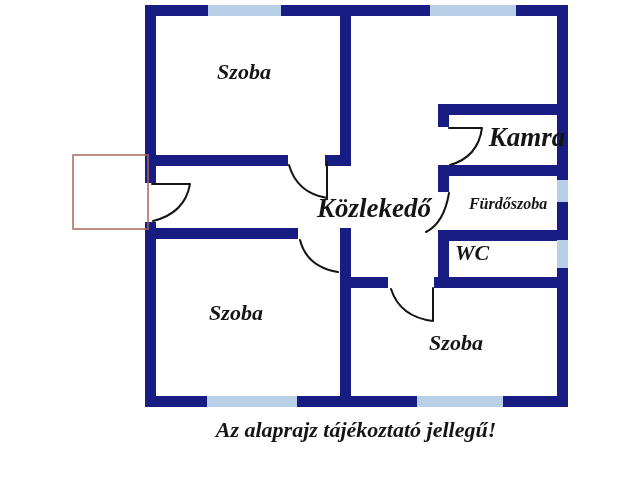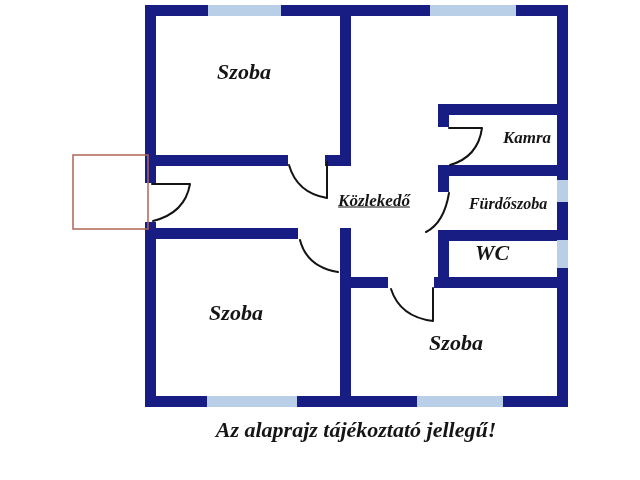--- a/index.html
+++ b/index.html
@@ -15,21 +15,21 @@
   .win{fill:var(--window,#b9cfe8);}
   .door{stroke:var(--door-line,#111);stroke-width:2;fill:none;stroke-linecap:round;}
   .porch{stroke:var(--porch-outline,#b06555);stroke-width:1.5;fill:none;}
   .room-label{
     position:absolute;
     transform:translate(-50%,-50%);
     font-style:italic;font-weight:700;
     color:var(--label-text,#151515);
     white-space:nowrap;line-height:1;
   }
-  .fs22{font-size:22px;} .fs21{font-size:17px;} .fs20{font-size:16px;}
+  .fs22{font-size:22px;} .fs21{font-size:27px;} .fs20{font-size:16px;}
   .caption{
     position:absolute;left:356px;top:430px;
     transform:translate(-50%,-50%);
     font-style:italic;font-weight:700;font-size:22px;
     color:var(--label-text,#151515);white-space:nowrap;
   }
 </style>
 </head>
 <body>
 
@@ -77,20 +77,20 @@
       <path class="door" d="M433,288 V321 M391,289 Q400,317 433,321"></path>
       <path class="door" d="M449,128 H482 M482,128 Q478,157 450,165"></path>
       <path class="door" d="M449,193 Q444,223 426,232"></path>
     </g>
 
     <rect class="porch" x="73" y="155" width="75" height="74"></rect>
   </svg>
 
   <div class="room-label fs22" style="left:244px;top:72px;">Szoba</div>
   <div class="room-label fs21" style="left:527px;top:137px;">Kamra</div>
-  <div class="room-label fs21" style="left:374px;top:200px;text-decoration:underline;">Közlekedő</div>
+  <div class="room-label fs21" style="left:374px;top:208px;">Közlekedő</div>
   <div class="room-label fs20" style="left:508px;top:204px;">Fürdőszoba</div>
-  <div class="room-label fs22" style="left:492px;top:253px;">WC</div>
+  <div class="room-label fs22" style="left:472px;top:253px;">WC</div>
   <div class="room-label fs22" style="left:236px;top:313px;">Szoba</div>
   <div class="room-label fs22" style="left:456px;top:343px;">Szoba</div>
 
   <div class="caption">Az alaprajz tájékoztató jellegű!</div>
 </div>
 
 </body></html>

